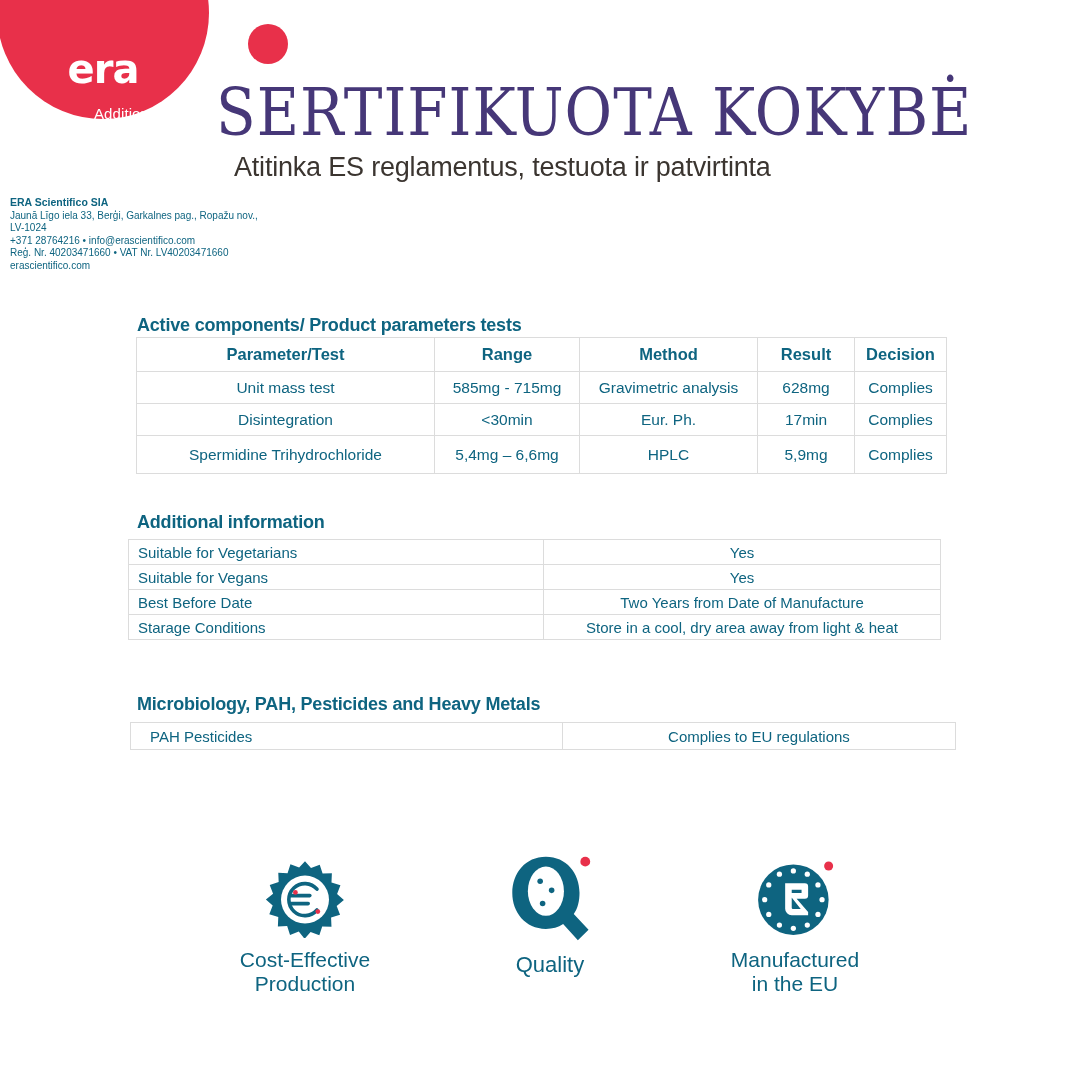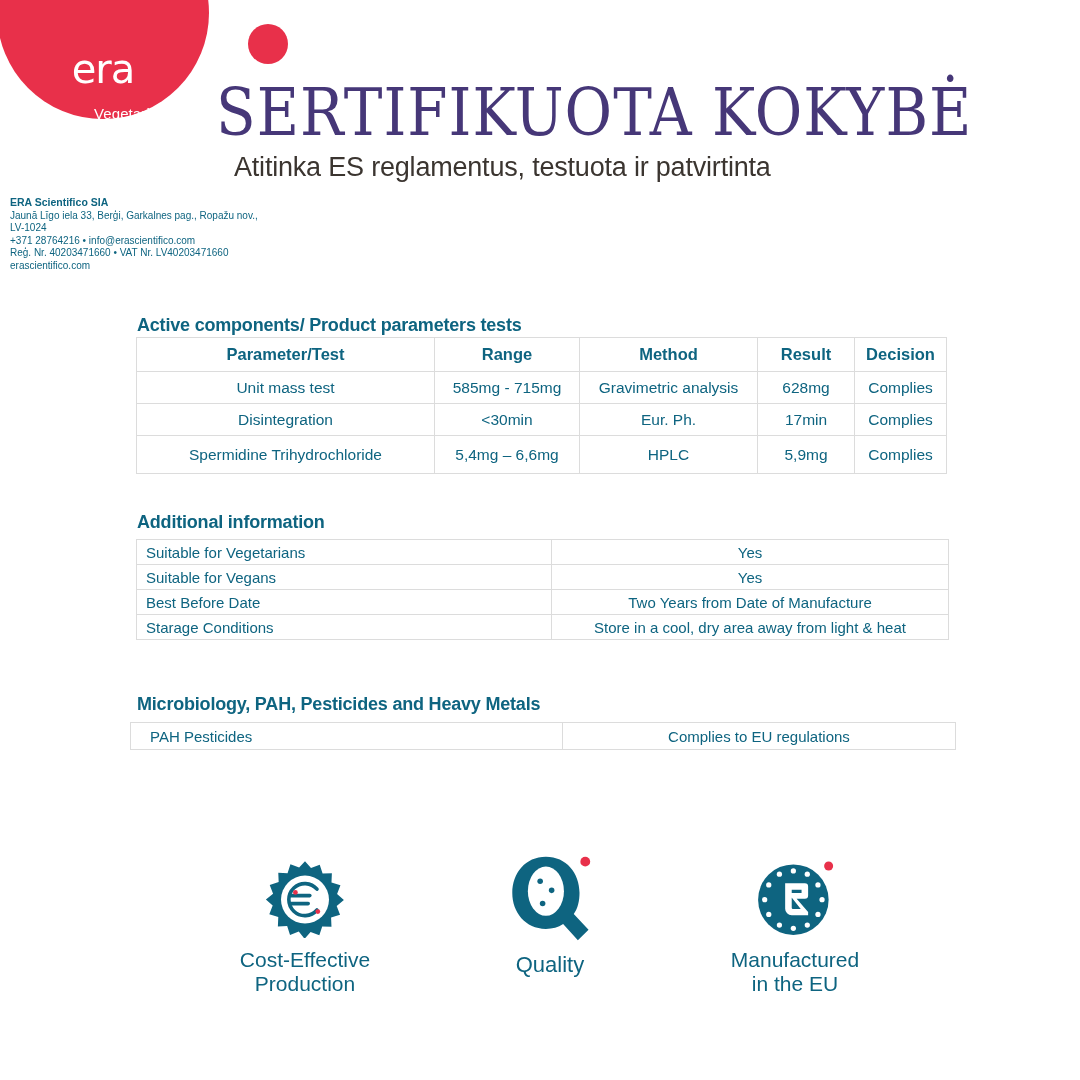--- a/index.html
+++ b/index.html
@@ -30,21 +30,21 @@
     position: absolute;
     left: 0; right: 0;
     bottom: 30px;
     text-align: center;
   }
   .logo-wordmark {
     display: inline-block;
     position: relative;
     font-family: "DejaVu Sans", sans-serif;
     font-size: 40px;
-    font-weight: 400;
+    font-weight: 700;
     letter-spacing: -1px;
     color: #ffffff;
     line-height: 1;
     vertical-align: bottom;
   }
   .logo-dot {
     position: absolute;
     right: -11px;
     top: 4px;
     width: 7px;
@@ -149,21 +149,21 @@
   }
   #tbl-active th { font-weight: 700; font-size: 16.5px; height: 33px; }
   #tbl-active tr.tall td { height: 37px; }
   #tbl-active .c1 { width: 298px; }
   #tbl-active .c2 { width: 145px; }
   #tbl-active .c3 { width: 178px; }
   #tbl-active .c4 { width: 97px; }
   #tbl-active .c5 { width: 92px; }
 
   
-  #tbl-additional { left: 136px; top: 539px; width: 813px; }
+  #tbl-additional { left: 128px; top: 539px; width: 813px; }
   #tbl-additional td {
     font-size: 15px;
     height: 24px;
     vertical-align: middle;
   }
   #tbl-additional td.label { text-align: left; padding-left: 9px; width: 405px; }
   #tbl-additional td.value { text-align: center; }
 
   
   #tbl-micro { left: 130px; top: 722px; width: 826px; }
@@ -206,21 +206,21 @@
   #badge-quality .badge-icon { height: 105px; }
   #badge-quality .badge-label { font-size: 22px; }
 </style>
 </head>
 <body>
 
 <div class="logo-circle">
   <div class="logo-inner">
     <span class="logo-wordmark">era</span>
     <span class="logo-dot"></span>
-    <span class="logo-sub">Vegetarians</span>
+    <span class="logo-sub">Additional</span>
   </div>
 </div>
 
 <div class="accent-dot"></div>
 
 <div class="doc-title">SERTIFIKUOTA KOKYBĖ</div>
 <div class="doc-subtitle">Atitinka ES reglamentus, testuota ir patvirtinta</div>
 
 <div class="contact">
   <div class="c-name">ERA Scientifico SIA</div>

